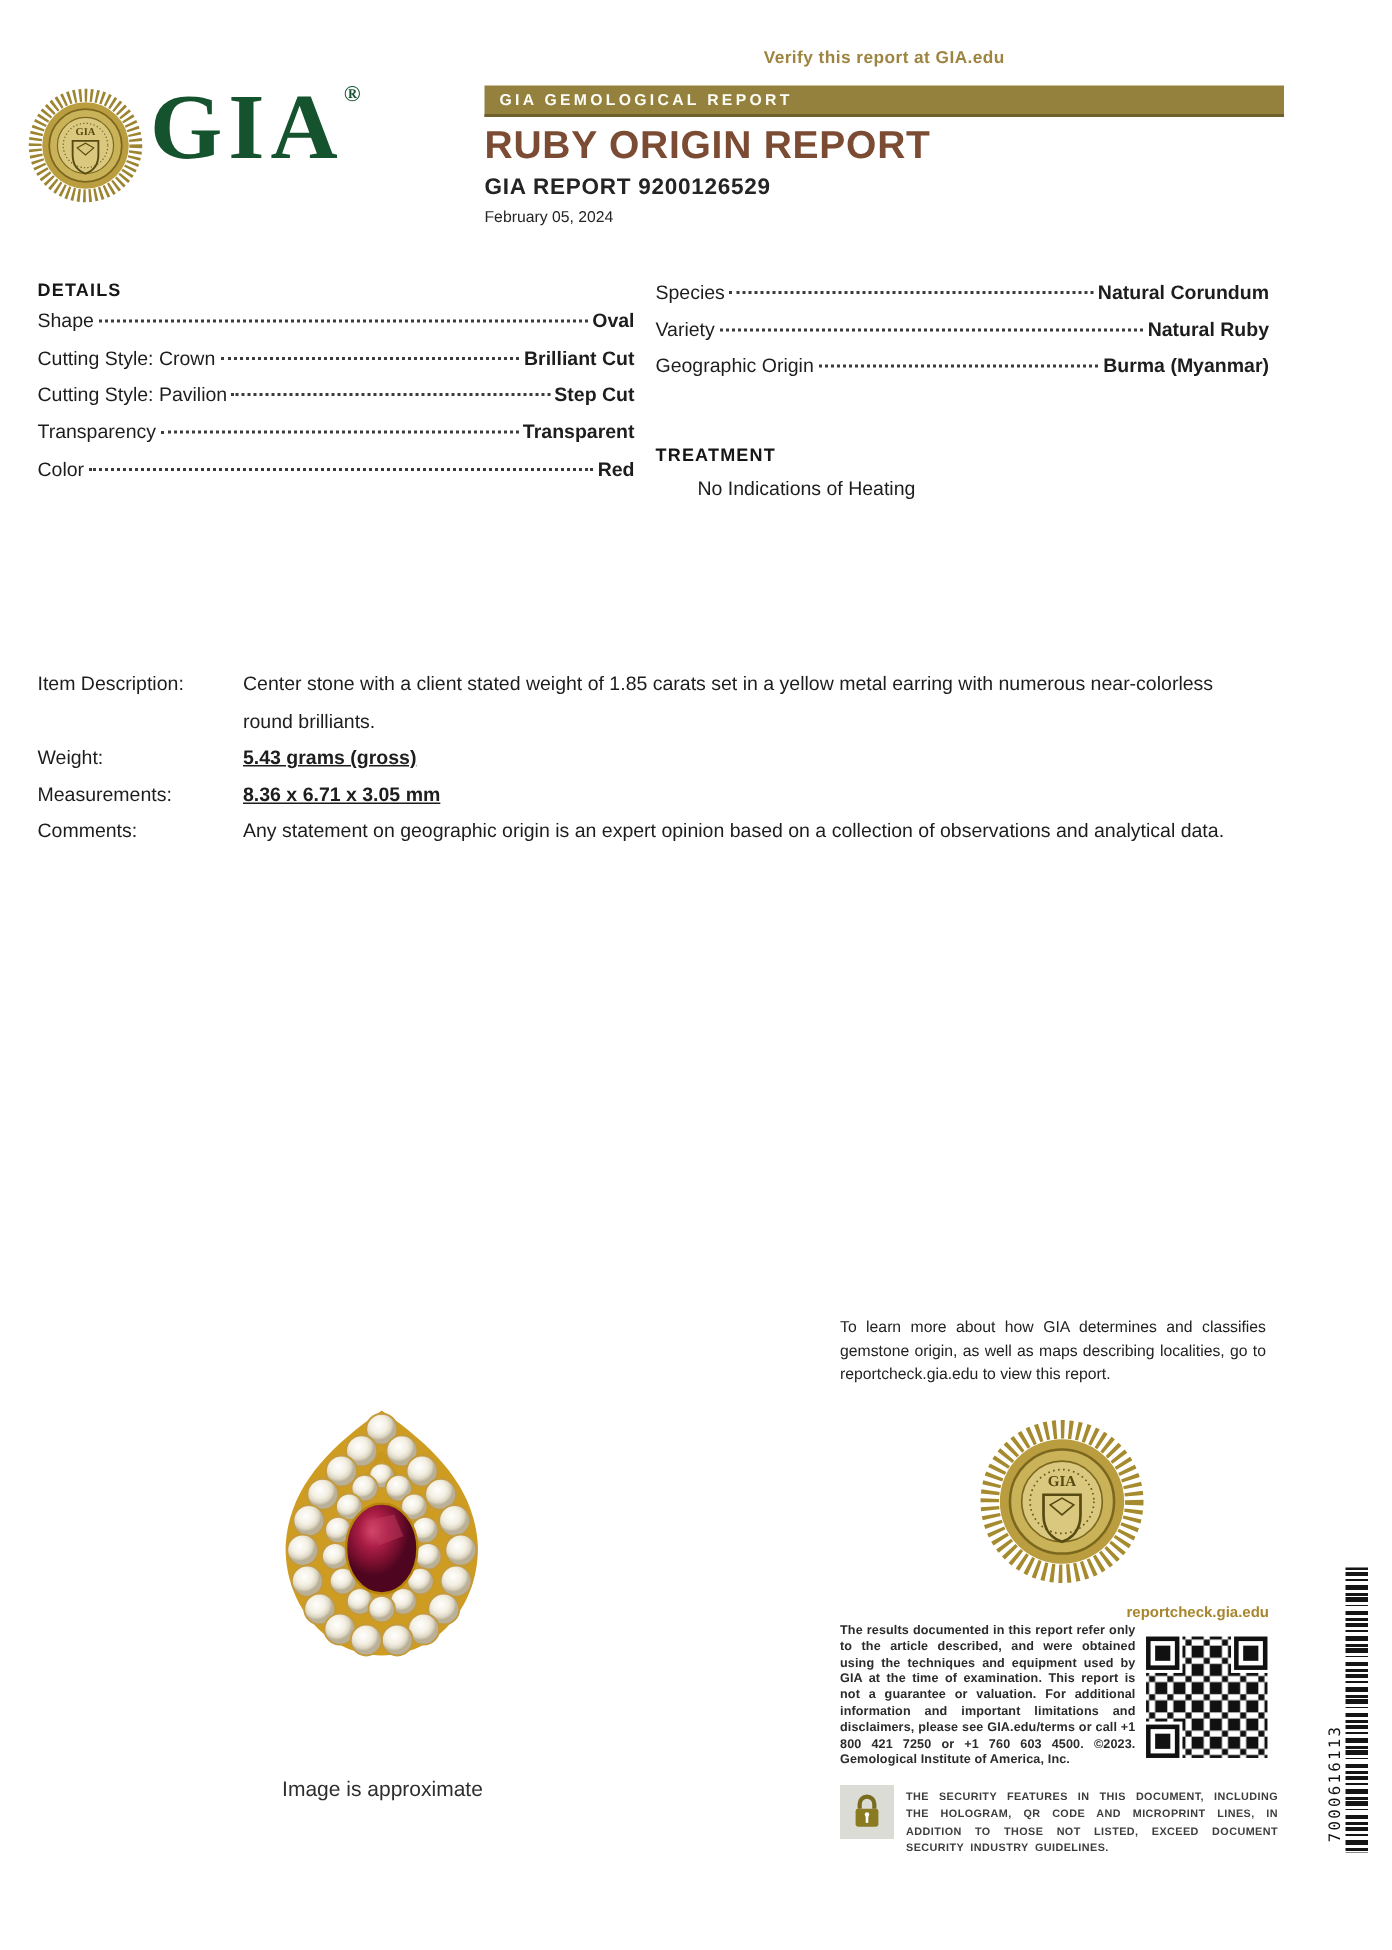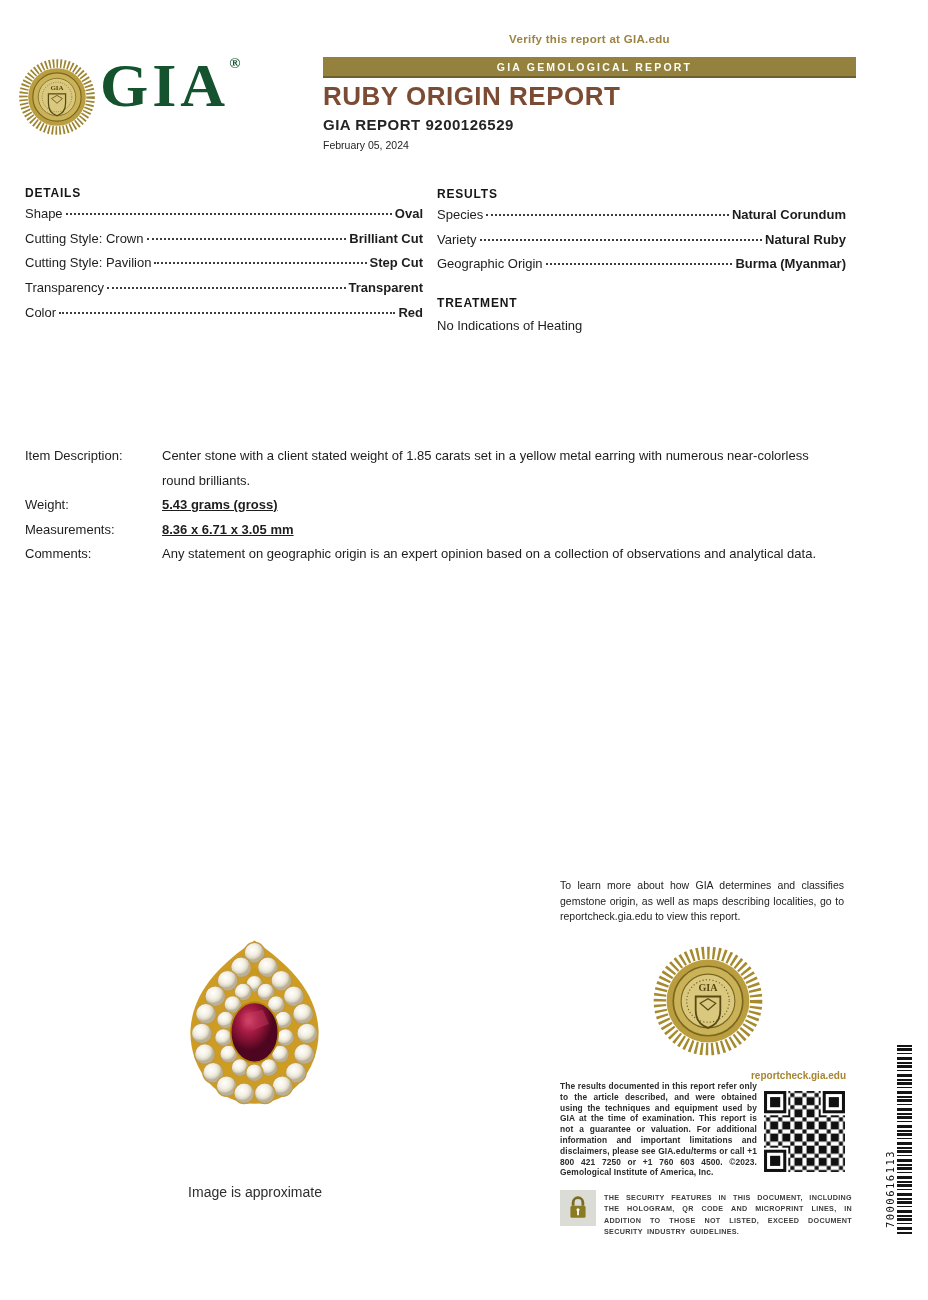--- a/index.html
+++ b/index.html
@@ -9,32 +9,32 @@
 
   
   .verify{left:323px;top:33px;width:533px;text-align:center;font-size:11.5px;font-weight:600;
           color:#9d8440;letter-spacing:.3px;}
   .logotype{left:100px;top:54px;font-family:"Liberation Serif",serif;font-weight:bold;
             font-size:62px;letter-spacing:4px;color:#14532d;line-height:1;}
   .logotype sup{font-size:15px;vertical-align:38px;letter-spacing:0;}
   .banner{left:323px;top:57px;width:533px;height:21px;background:#95813e;
           border-bottom:2px solid #6f5f2a;box-sizing:border-box;}
   .banner span{display:block;padding:4px 0 0 10px;font-size:10.5px;font-weight:bold;color:#fdfdf8;
-          letter-spacing:2.2px;text-align:center;}
+          letter-spacing:2.2px;}
   .rtitle{left:323px;top:81px;font-size:26px;font-weight:bold;color:#7b4b33;letter-spacing:.5px;}
   .rnum{left:323px;top:116px;font-size:15px;font-weight:bold;color:#242424;letter-spacing:.5px;}
   .rdate{left:323px;top:139px;font-size:10.5px;color:#242424;}
 
   
   .sec-h{font-size:12px;font-weight:bold;letter-spacing:.8px;color:#161616;margin-bottom:6px;}
   .row{display:flex;align-items:baseline;height:24.7px;font-size:13px;}
   .row .lbl{white-space:nowrap;}
   .row .dots{flex:1;border-bottom:2px dotted #3c3c3c;margin:0 3px;transform:translateY(-3px);}
   .row .val{white-space:nowrap;font-weight:bold;}
-  .treat-val{font-size:13px;margin-top:8px;}
+  .treat-val{font-size:13px;margin-top:8px;margin-left:28px;}
 
   
   .item{left:25px;top:444px;width:814px;font-size:13px;line-height:24.5px;}
   .item-row{display:flex;}
   .ilbl{width:137px;flex:none;}
   .ival{flex:1;}
   .vbold{font-weight:bold;text-decoration:underline;}
 
   
   .learn{left:560px;top:878px;width:284px;font-size:10.5px;line-height:15.6px;
@@ -108,21 +108,20 @@
         <span class="val">Transparent</span>
     </div>
     <div class="row">
       <span class="lbl">Color</span>
         <span class="dots"></span>
         <span class="val">Red</span>
     </div>
   </div>
 
   <div class="abs" style="left:437px;top:187px;width:409px;">
-    <div class="sec-h">RESULTS</div>
     <div class="row">
       <span class="lbl">Species</span>
         <span class="dots"></span>
         <span class="val">Natural Corundum</span>
     </div>
     <div class="row">
       <span class="lbl">Variety</span>
         <span class="dots"></span>
         <span class="val">Natural Ruby</span>
     </div>

